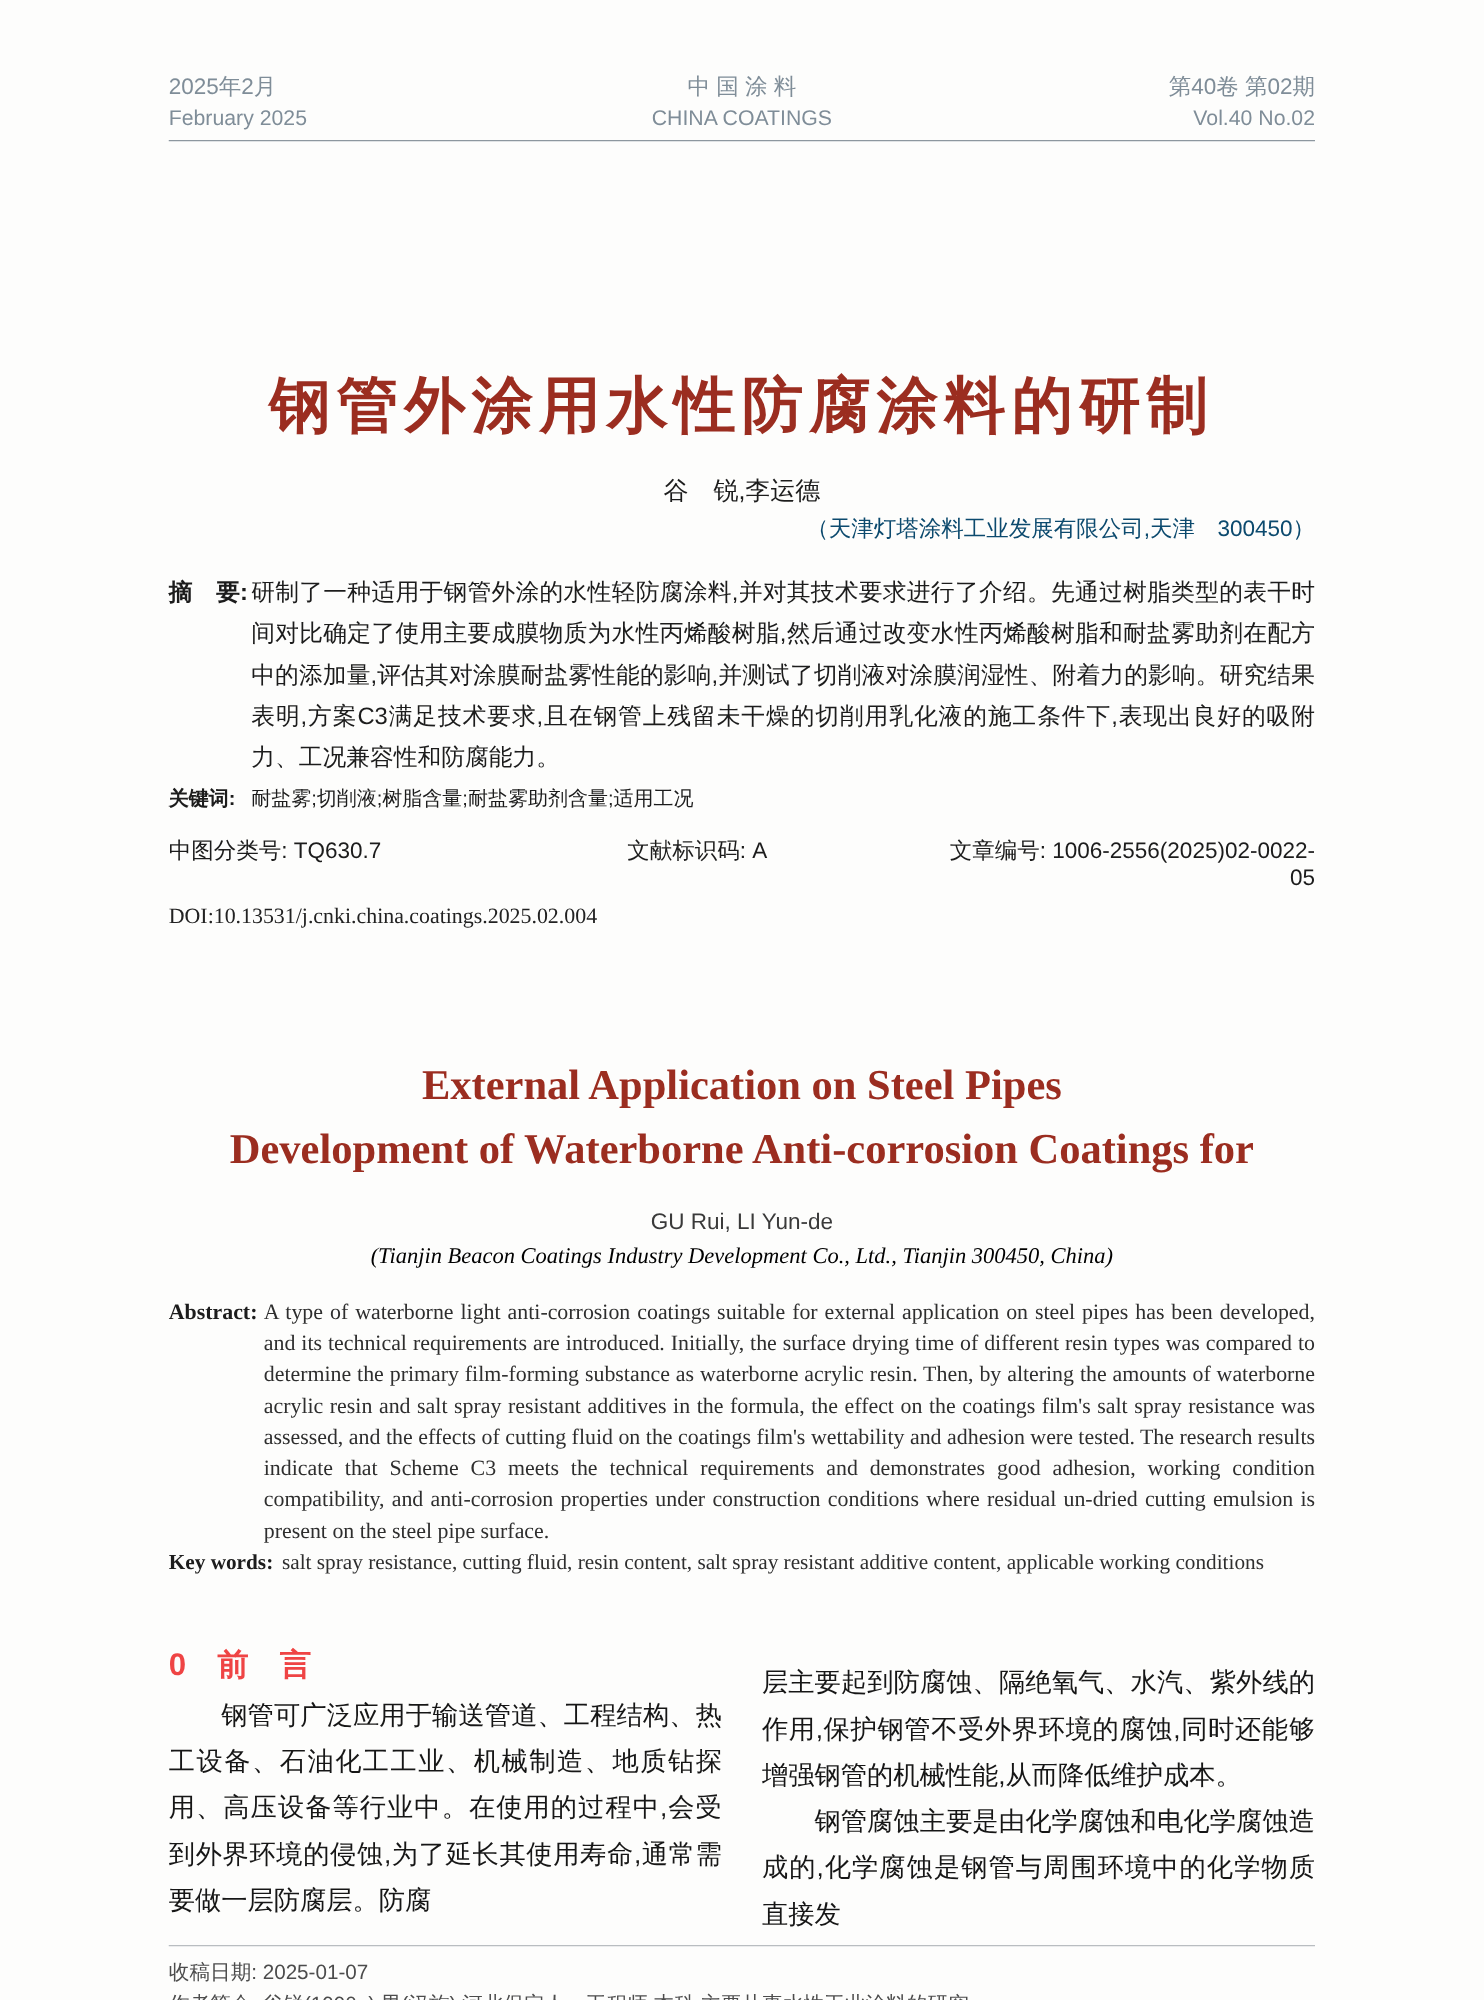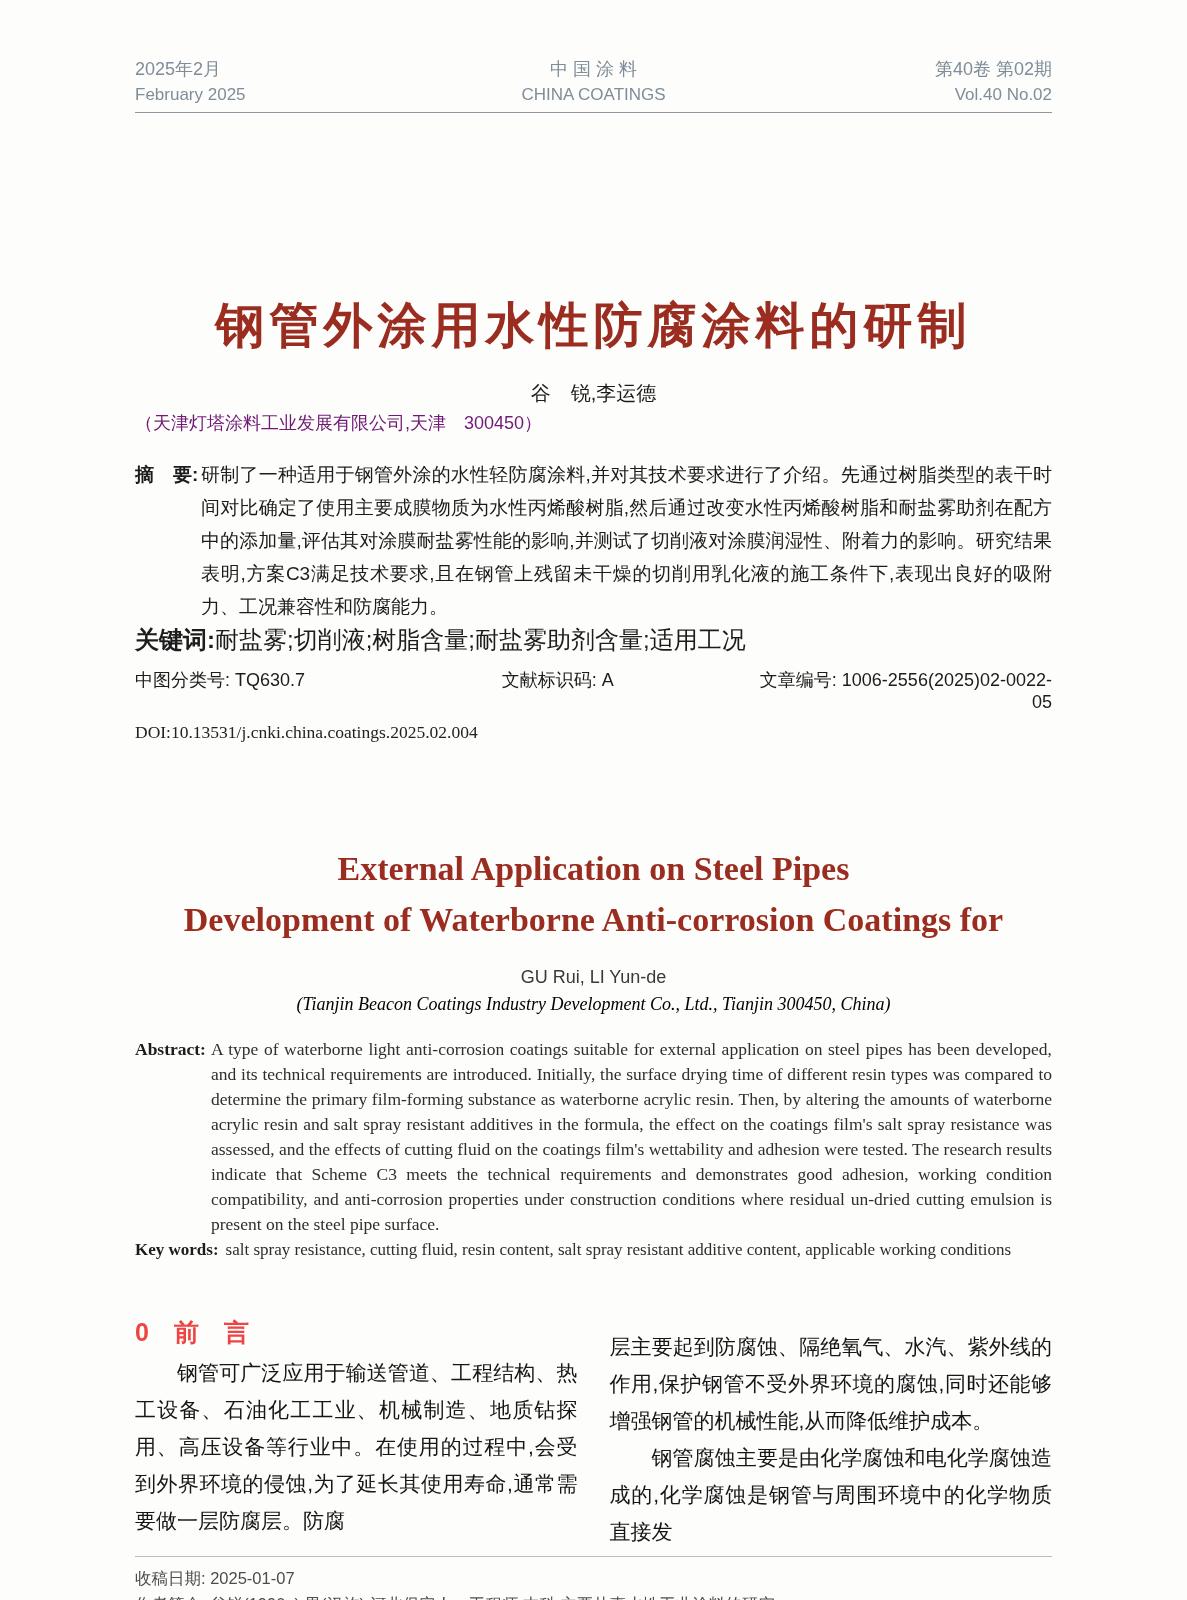--- a/index.html
+++ b/index.html
@@ -24,26 +24,26 @@
   .jheader .cn { font-size:18px; white-space:pre; }
   .header-rule { border:none; border-top:1.5px solid #8d979f; margin:4px 0 0 0; }
 
   
   .title-cn {
     margin-top:182px; text-align:center;
     color:#9b2d20; font-size:49px; font-weight:bold;
     letter-spacing:5px; line-height:60px; white-space:nowrap;
   }
   .authors-cn { margin-top:26px; text-align:center; font-size:20px; line-height:24px; white-space:pre; }
-  .affil-cn   { margin-top:7px;  text-align:left; font-size:18px; line-height:22px; color:#701a75; }
+  .affil-cn   { margin-top:7px;  text-align:right; font-size:18px; line-height:22px; color:#0c4a6e; }
 
   .abs-cn { margin-top:24px; display:flex; font-size:19px; line-height:33px; }
   .abs-cn .label { flex:0 0 66px; font-weight:bold; white-space:pre; }
   .abs-cn .text  { flex:1; text-align:justify; }
-  .kw-cn  { display:flex; font-size:24px; line-height:33px; }
+  .kw-cn  { display:flex; font-size:16px; line-height:33px; }
   .kw-cn .label { flex:0 0 66px; font-weight:bold; white-space:pre; }
 
   .class-row { display:grid; grid-template-columns:40% 28% 32%; margin-top:12px; font-size:18px; }
   .class-row .cright { text-align:right; }
 
   .doi { margin-top:9px; font-family:"Liberation Serif", serif; font-size:17.5px; color:#222; }
 
   
   .title-en {
     margin-top:100px; text-align:center;

